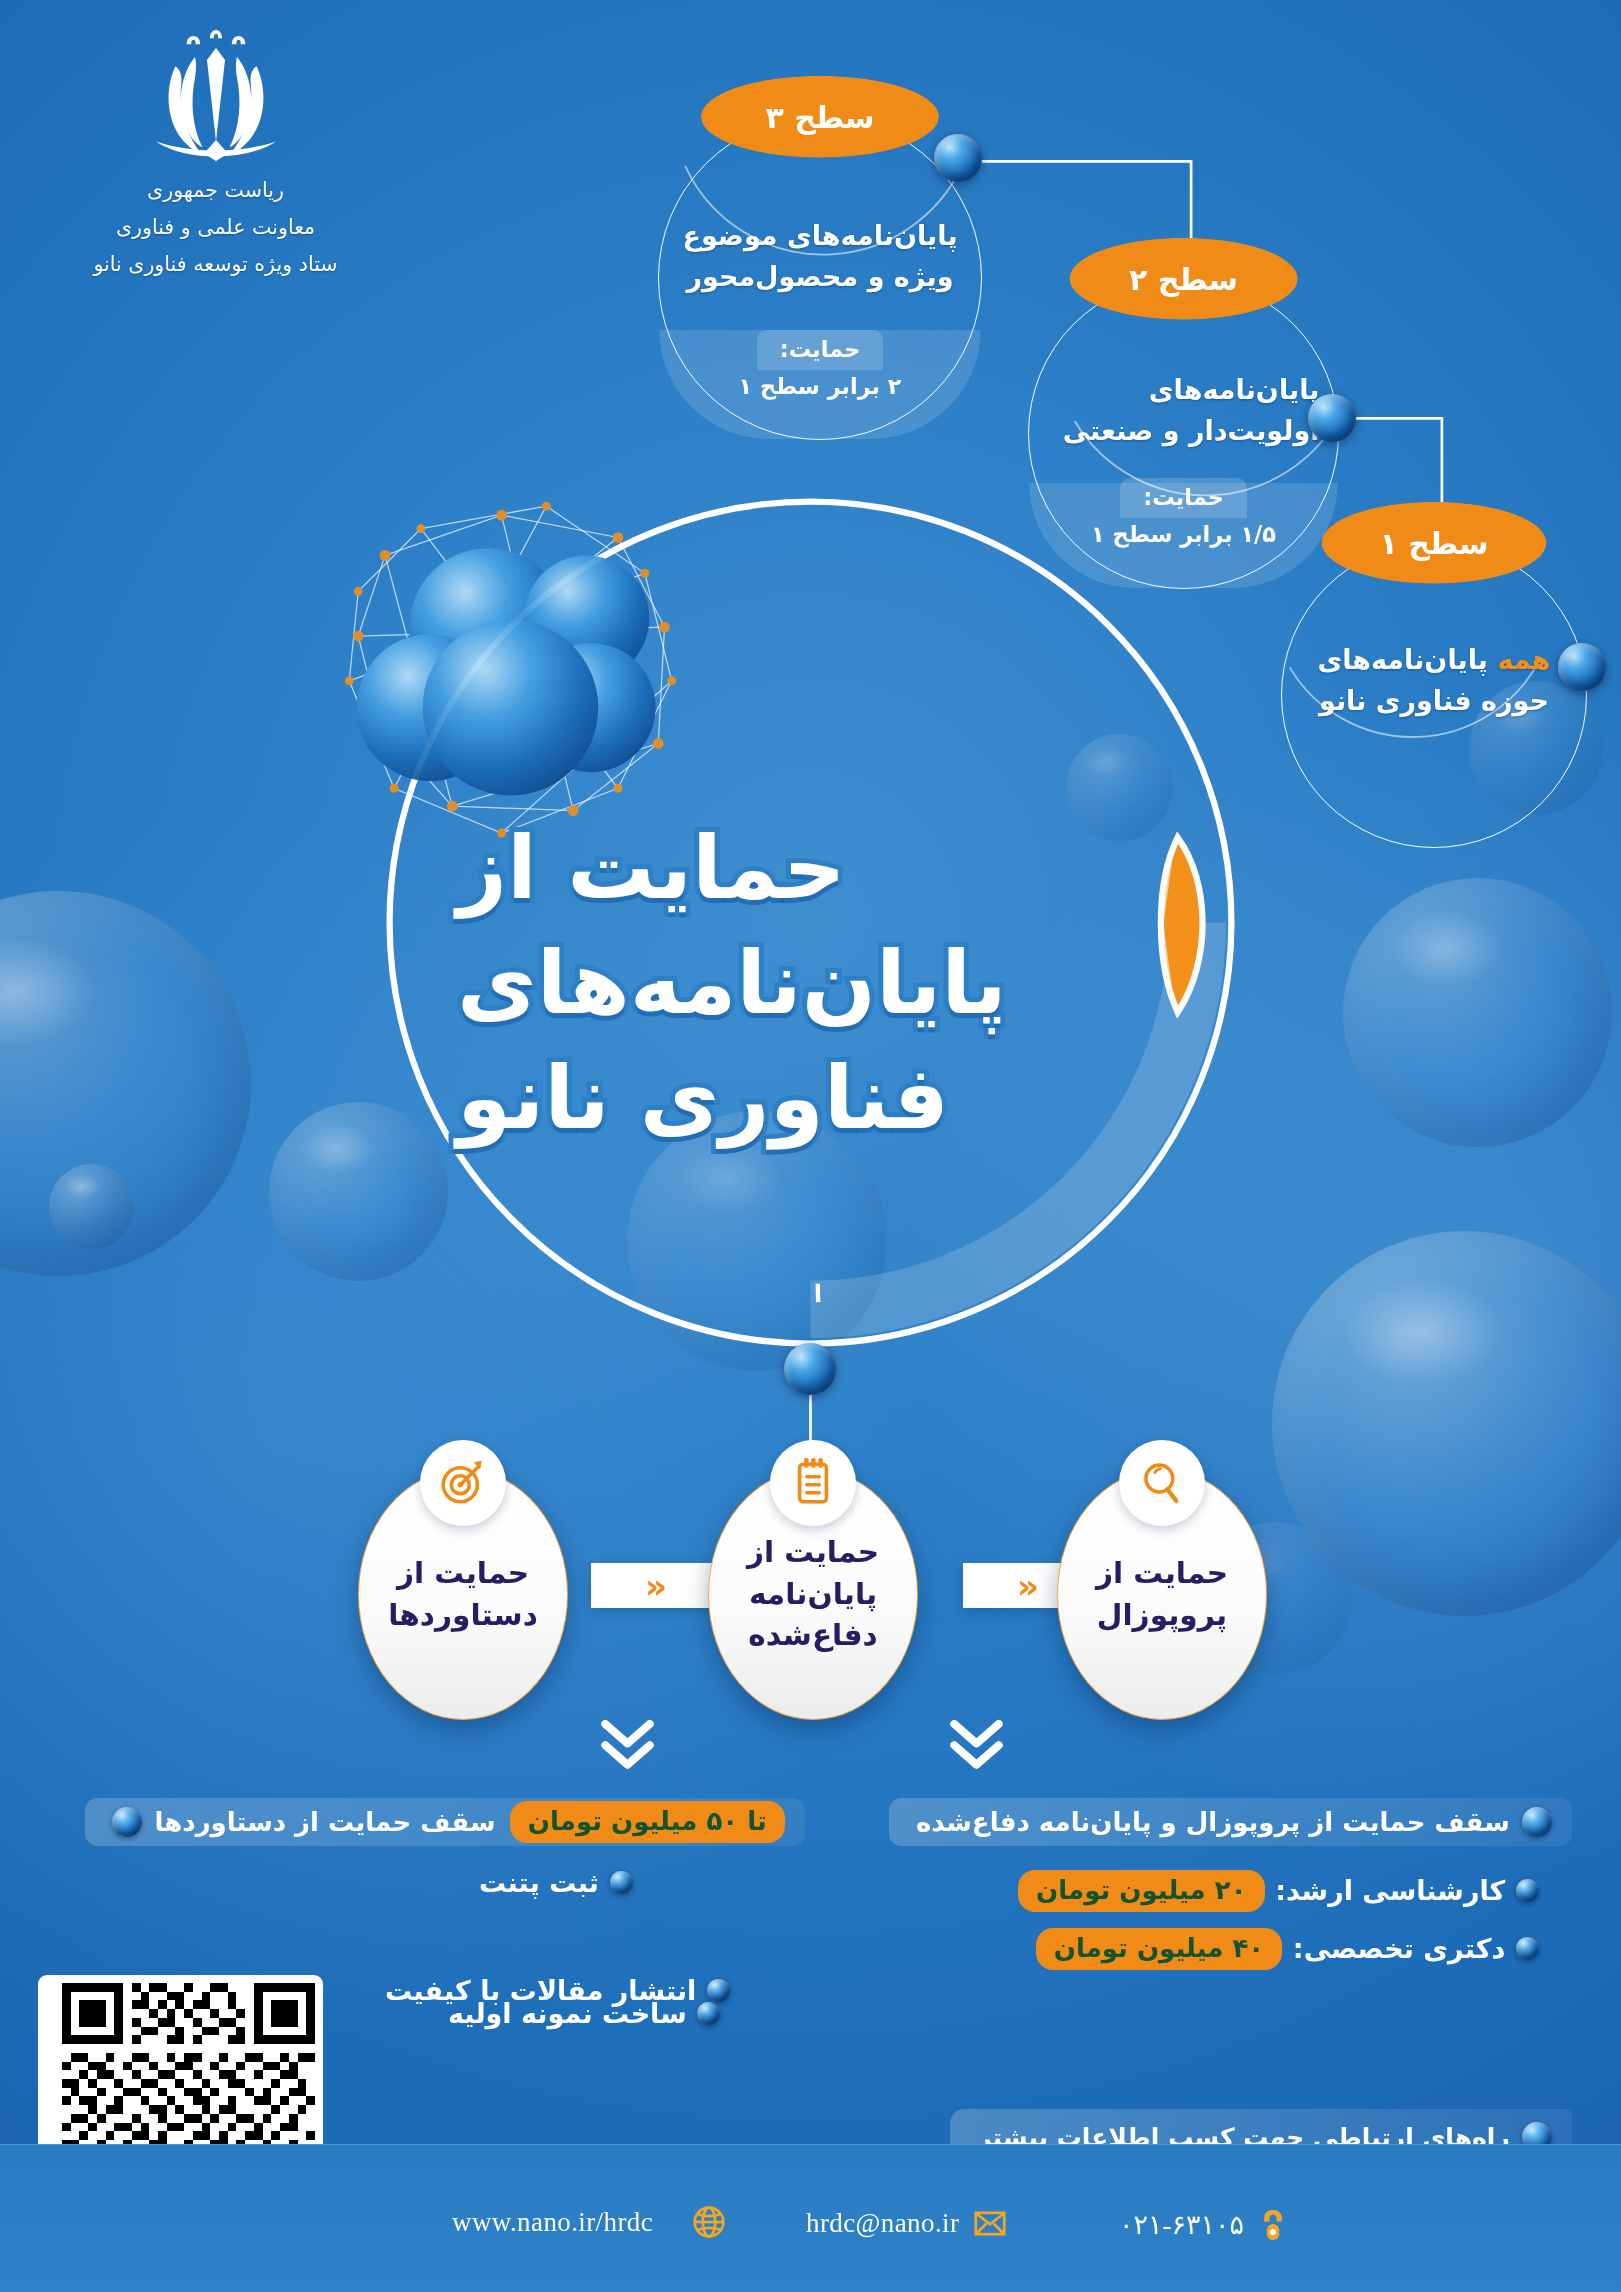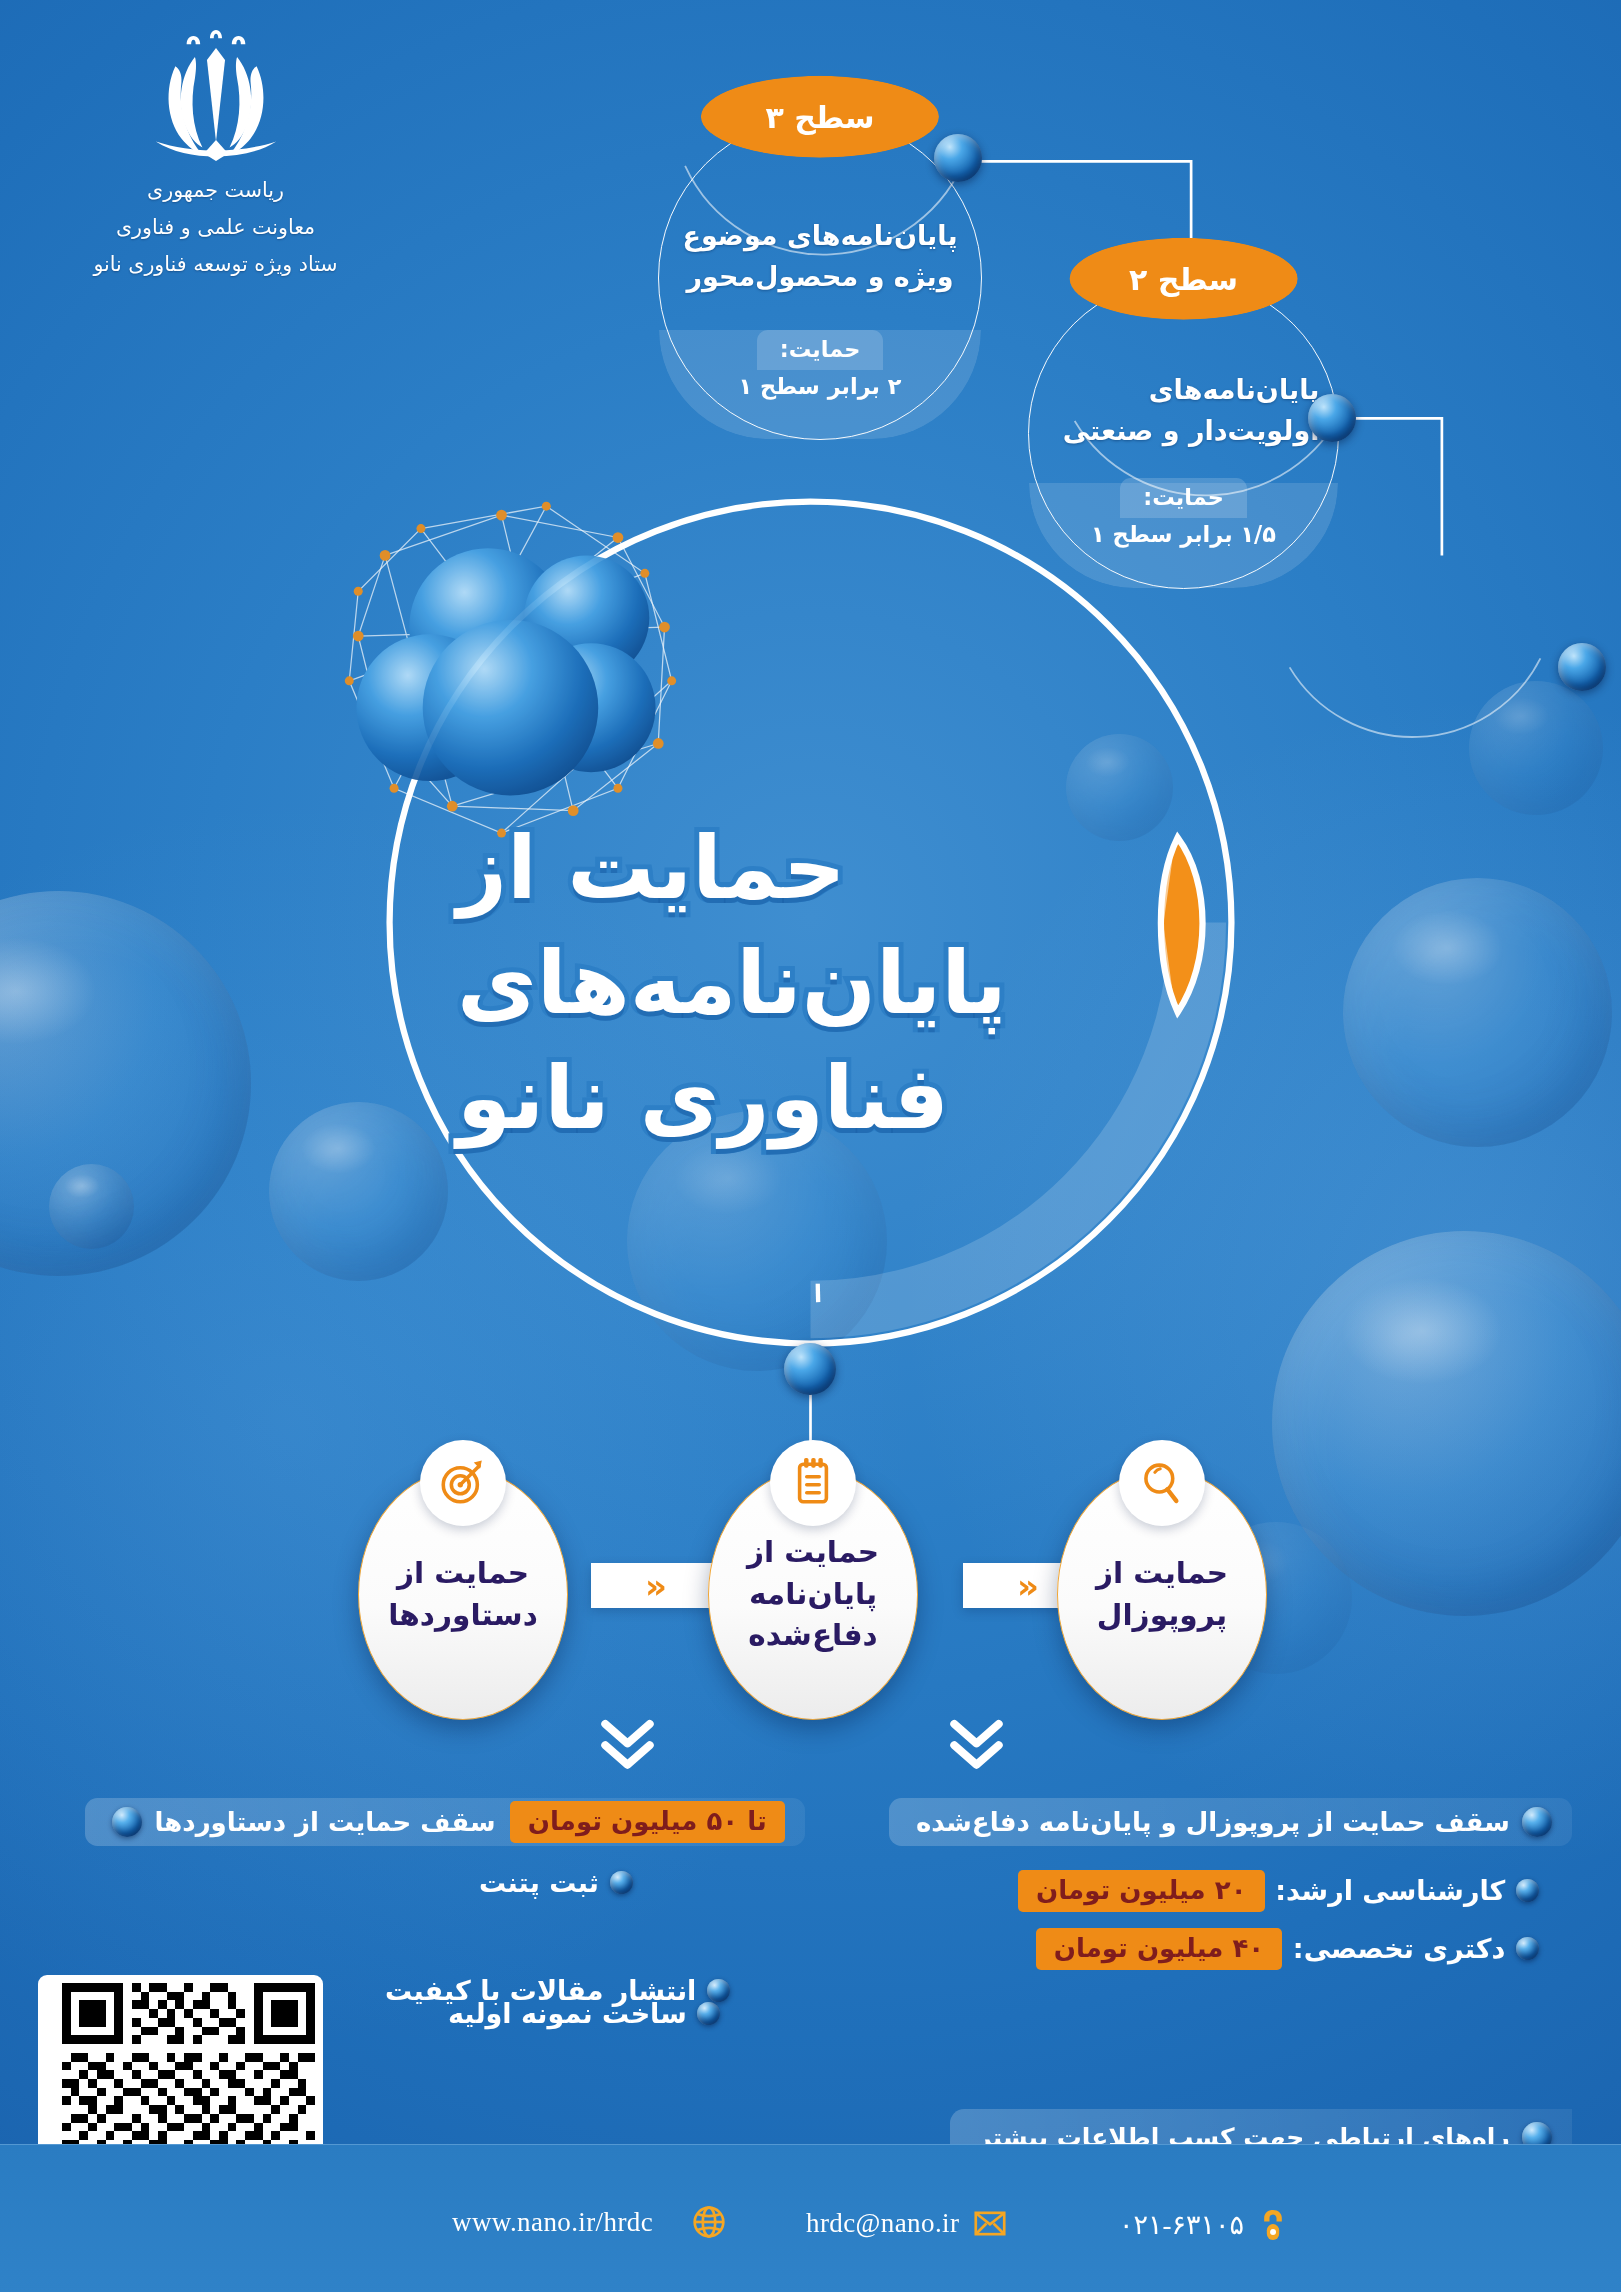--- a/index.html
+++ b/index.html
@@ -117,21 +117,21 @@
     width:30px;height:30px;border-radius:50%;flex:0 0 auto;
     background:radial-gradient(circle at 33% 27%, #cfeafd 0%, #57b0ec 26%, #1565b0 62%, #0a3a77 100%);
     box-shadow:0 1.8px 5.4px rgba(0,20,60,.45), inset -1.8px -3.6px 7.2px rgba(0,25,70,.5), inset 1.8px 2.7px 5.4px rgba(255,255,255,.45);
   }
   .marble.sm{width:23px;height:23px;}
   .info-row{
     position:absolute;display:flex;align-items:center;gap:10.7px;color:#fff;
     font-size:27px;font-weight:700;white-space:nowrap;
   }
   .pill{
-    background:#ef8b16;color:#7f1d1d;border-radius:5px;padding:4.5px 18px 7.2px;
+    background:#ef8b16;color:#14532d;border-radius:17px;padding:4.5px 18px 7.2px;
     font-size:26px;font-weight:700;
   }
   
   #footer-band{
     position:absolute;left:0;bottom:0;width:1621px;height:148px;
     background:linear-gradient(180deg,#2a7cc2 0%,#2f82c8 100%);
     border-top:0.9px solid rgba(255,255,255,.18);
   }
   .fitem{position:absolute;display:flex;align-items:center;gap:14.3px;color:#fff;
     font-size:27px;font-family:"Liberation Serif","DejaVu Serif",serif;letter-spacing:0.4px;}
@@ -265,20 +265,27 @@
     <div class="badge">سطح ۲</div>
     <div class="lbase"></div>
     <div class="ltext" style="top:91px;text-align:right;">پایان‌نامه‌های اولویت‌دار و صنعتی</div>
     <div class="lsupport" style="top:199px;">
       <span class="lbl">حمایت:</span><br>
       <span>۱/۵ برابر سطح ۱</span>
     </div>
   </div>
   <div class="node" style="left:1308px;top:394px;width:48px;height:48px;"></div>
 
+  <div class="level" style="left:1281px;top:542px;width:304px;height:304px;">
+    <div class="badge">سطح ۱</div>
+    <div class="ltext" style="top:97px;">
+      <span style="color:#f39019;">همه</span>
+      <span>پایان‌نامه‌های حوزه فناوری نانو</span>
+    </div>
+  </div>
   <div class="node" style="left:1558px;top:643px;width:48px;height:48px;"></div>
 
   <div id="main-title">
     <div>حمایت از</div>
     <div>پایان‌نامه‌های</div>
     <div>فناوری نانو</div>
   </div>
 
   <div class="node" style="left:784px;top:1343px;width:52px;height:52px;"></div>
 

